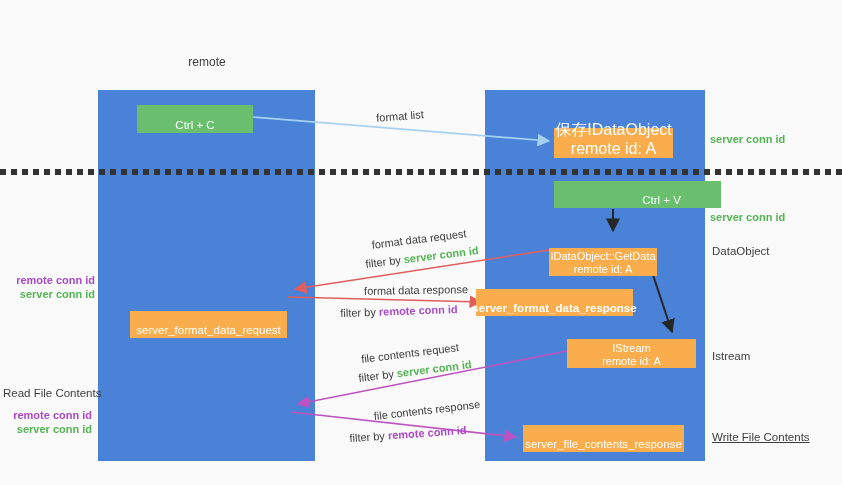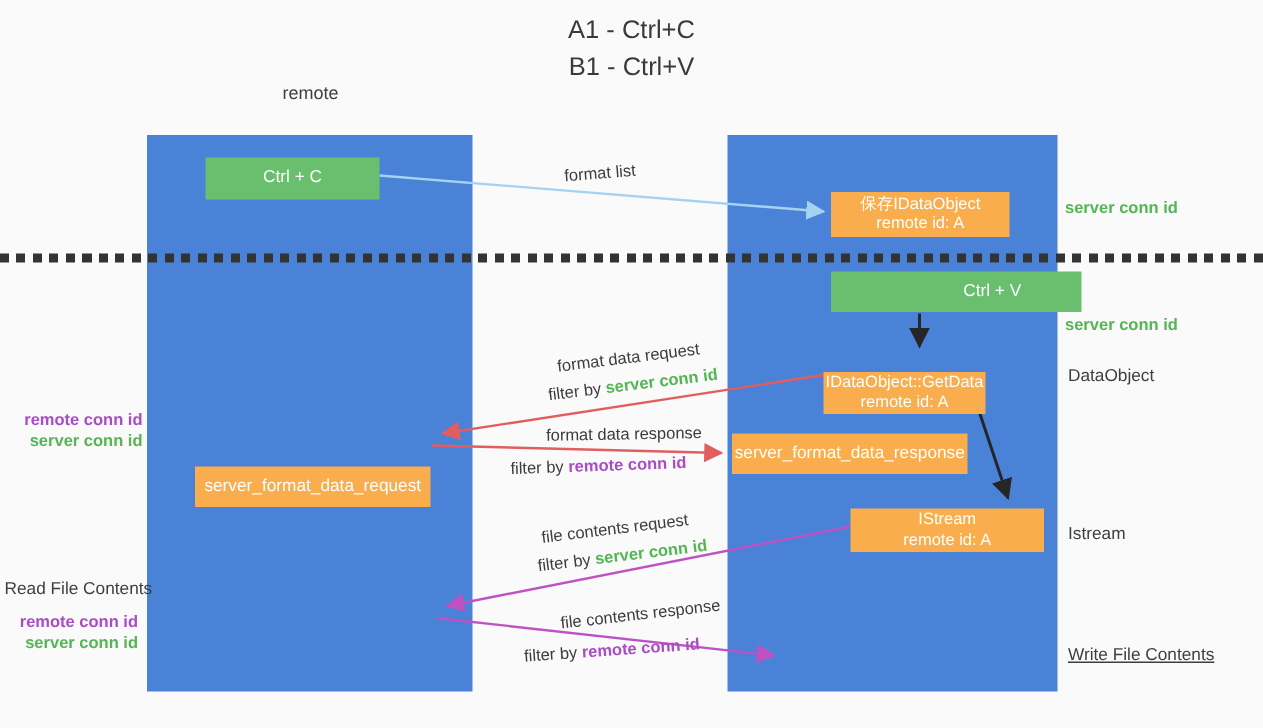--- a/index.html
+++ b/index.html
@@ -9,40 +9,36 @@
          color:#3a3a3a;line-height:1.45;z-index:4;}
   .col{position:absolute;top:90px;height:371px;background:#4a82d7;z-index:1;}
   .col-left{left:98px;width:217px;}
   .col-right{left:485px;width:220px;}
   .col-header{position:absolute;top:55px;width:120px;text-align:center;font-size:12px;
               color:#3e3e3e;line-height:1.25;z-index:4;}
   .dotted-line{position:absolute;top:169px;left:0;width:842px;height:6px;z-index:2;
                background:repeating-linear-gradient(90deg,#333 0 6px,transparent 6px 11px);}
   svg.arrows{position:absolute;top:0;left:0;z-index:2;}
   .node{position:absolute;display:flex;flex-direction:column;align-items:center;
-        justify-content:center;color:#fff;font-size:11.5px;line-height:1.2;text-align:center;
+        justify-content:flex-end;color:#fff;font-size:11.5px;line-height:1.2;text-align:center;
         z-index:3;}
   .node.orange{background:#f9ad4d;}
   .node.green{background:#6abf6e;}
   .edge-label{position:absolute;font-size:11px;color:#3c3c3c;white-space:nowrap;z-index:4;}
   .green-t{color:#53b553;font-weight:bold;}
   .purple-t{color:#aa4bc8;font-weight:bold;}
   .annot{position:absolute;font-size:11px;white-space:nowrap;z-index:4;}
   .annot.gray{color:#3e3e3e;font-size:11.5px;}
   .left-group{position:absolute;text-align:right;z-index:4;font-size:11px;line-height:14px;}
 </style>
 </head>
 <body>
 
 <div class="canvas">
 
-  <div class="title">
-    <div>A1 - Ctrl+C</div>
-    <div>B1 - Ctrl+V</div>
-  </div>
 
   <div class="col-header" style="left:147px;">
     <div>remote</div>
   </div>
 
   <div class="col col-left"></div>
   <div class="col col-right"></div>
 
   <div class="dotted-line"></div>
 
@@ -67,48 +63,51 @@
     <path d="M613,209 L613,231" stroke="#262626" stroke-width="2" fill="none" marker-end="url(#m-black)"></path>
     <path d="M650,266 L672,332" stroke="#262626" stroke-width="2" fill="none" marker-end="url(#m-black)"></path>
     <path d="M567,351 L298,404" stroke="#bf52c3" stroke-width="1.6" fill="none" marker-end="url(#m-magenta)"></path>
     <path d="M291,412 L516,437" stroke="#bf52c3" stroke-width="1.6" fill="none" marker-end="url(#m-magenta)"></path>
   </svg>
 
   <div class="node green" style="left:137px;top:105px;width:116px;height:28px;">
     <span>Ctrl + C</span>
   </div>
 
-  <div class="node orange" style="left:554px;top:128px;width:119px;height:30px;font-size:11px;">
+  <div class="node orange" style="left:554px;top:128px;width:119px;height:30px;font-size:16px;">
     <span>保存IDataObject</span>
     <span>remote id: A</span>
   </div>
 
   <div class="node green" style="left:554px;top:181px;width:119px;height:27px;padding-left:48px;">
     <span>Ctrl + V</span>
   </div>
 
   <div class="node orange" style="left:549px;top:248px;width:108px;height:28px;font-size:11px;">
     <span>IDataObject::GetData</span>
     <span>remote id: A</span>
   </div>
 
   <div class="node orange" style="left:130px;top:277px;width:157px;height:27px;margin-top:34px;">
     <span>server_format_data_request</span>
   </div>
 
-  <div class="node orange" style="left:488px;top:289px;width:157px;height:27px;">
+  <div class="node orange" style="left:476px;top:289px;width:157px;height:27px;font-weight:bold;">
     <span>server_format_data_response</span>
   </div>
 
   <div class="node orange" style="left:567px;top:339px;width:129px;height:29px;font-size:11px;">
     <span>IStream</span>
     <span>remote id: A</span>
   </div>
 
 
+  <div class="node orange" style="left:523px;top:425px;width:161px;height:27px;">
+    <span>server_file_contents_response</span>
+  </div>
 
   <div class="edge-label" style="left:400px;top:116px;transform:translate(-50%,-50%) rotate(-4.5deg);">format list</div>
 
   <div class="edge-label" style="left:419px;top:239px;transform:translate(-50%,-50%) rotate(-7deg);">format data request</div>
   <div class="edge-label" style="left:422px;top:257px;transform:translate(-50%,-50%) rotate(-7deg);">
     <span>filter by </span><span class="green-t">server conn id</span>
   </div>
 
   <div class="edge-label" style="left:416px;top:290px;transform:translate(-50%,-50%) rotate(-1deg);">format data response</div>
   <div class="edge-label" style="left:399px;top:311px;transform:translate(-50%,-50%) rotate(-2deg);">

